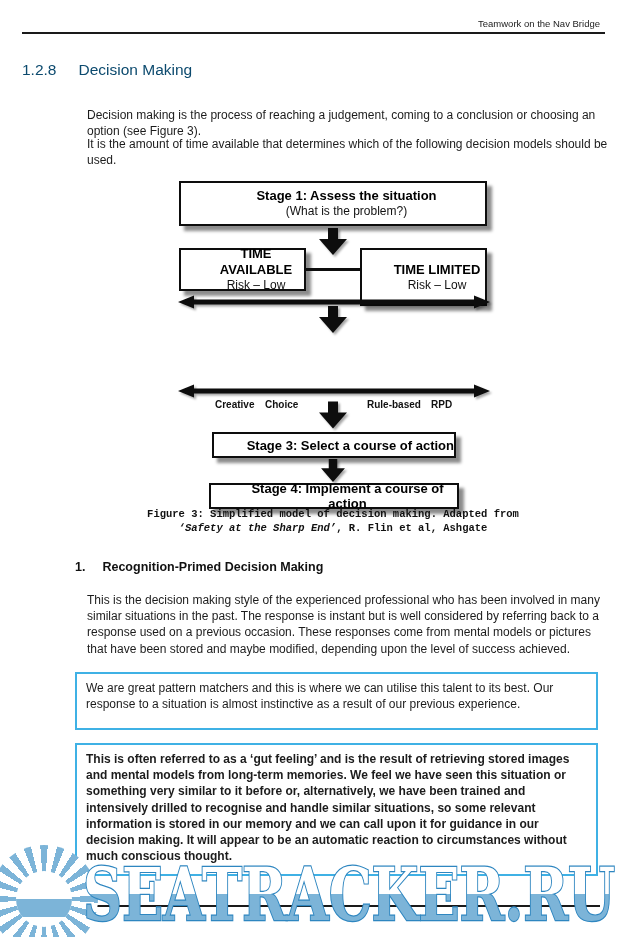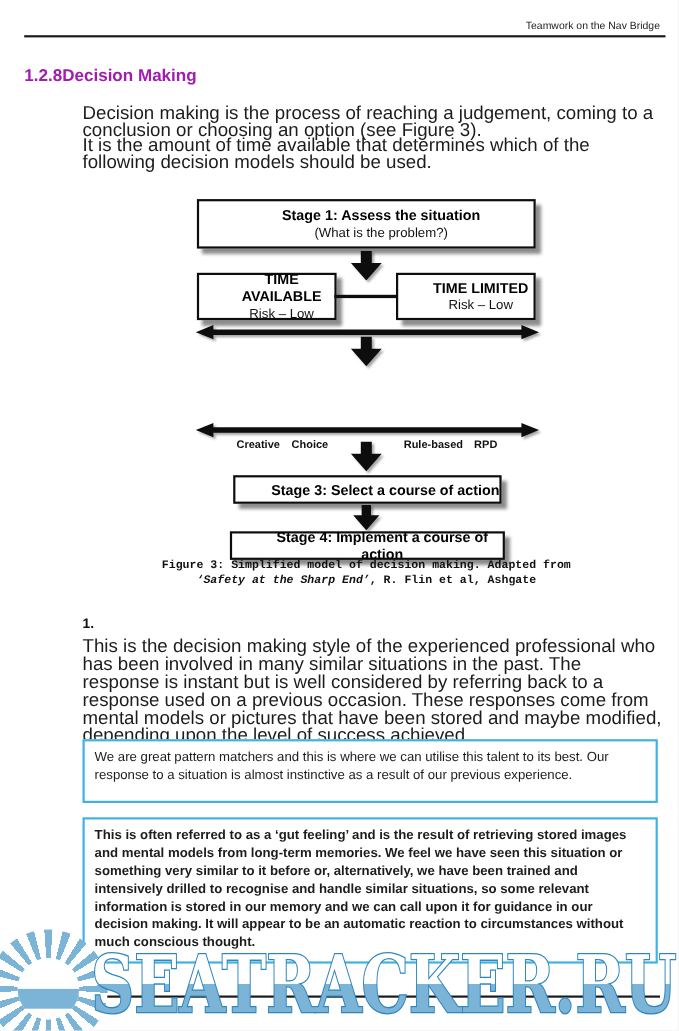--- a/index.html
+++ b/index.html
@@ -16,27 +16,27 @@
   .header-title{
     position:absolute;top:18px;right:17px;
     font-size:9.5px;color:#222;
   }
   .header-rule{
     position:absolute;top:32px;left:22px;width:583px;height:2px;background:#1a1a1a;
   }
   
   .section-heading{
     position:absolute;top:61px;left:22px;
-    font-size:15.5px;font-weight:bold;color:#a21caf;
-    display:flex;
+    font-size:15.5px;font-weight:normal;color:#0c4a6e;
+    display:flex;gap:22px;
   }
   
   .body{
     position:absolute;left:75px;width:527px;
-    font-size:17px;line-height:16.2px;margin:0;color:#1c1c1c;
+    font-size:12px;line-height:16.2px;margin:12px;color:#1c1c1c;
   }
   .intro1{top:95px;}
   .intro2{top:124px;}
 
   
   .fc-box{
     position:absolute;background:#fff;
     border:2.5px solid #0d0d0d;
     box-shadow:5px 5px 3px rgba(0,0,0,0.45);
     text-align:center;
@@ -116,21 +116,21 @@
 
   <svg class="fc-arrow" style="left:316px;top:228px;" width="34" height="27" viewBox="0 0 34 27">
     <path d="M12 0 H22 V11 H31 L17 27 L3 11 H12 Z" fill="#0d0d0d"></path>
   </svg>
 
   <div class="fc-box" style="left:179px;top:248px;width:127px;height:43px;">
     <div class="fc-title">TIME AVAILABLE</div>
     <div class="fc-sub">Risk – Low</div>
   </div>
   <div class="fc-connector" style="left:304px;top:268px;width:58px;height:2.5px;"></div>
-  <div class="fc-box" style="left:360px;top:248px;width:127px;height:43px;">
+  <div class="fc-box" style="left:360px;top:248px;width:127px;height:58px;">
     <div class="fc-title">TIME LIMITED</div>
     <div class="fc-sub">Risk – Low</div>
   </div>
 
   <svg class="fc-arrow" style="left:178px;top:295px;" width="312" height="14" viewBox="0 0 312 14">
     <path d="M0 7 L16 0.5 V4.5 H296 V0.5 L312 7 L296 13.5 V9.5 H16 V13.5 Z" fill="#0d0d0d"></path>
   </svg>
 
   <svg class="fc-arrow" style="left:316px;top:306px;" width="34" height="27" viewBox="0 0 34 27">
     <path d="M12 0 H22 V11 H31 L17 27 L3 11 H12 Z" fill="#0d0d0d"></path>
@@ -162,20 +162,21 @@
     <div class="fc-single">Stage 4: Implement a course of action</div>
   </div>
 
   <div class="fc-caption" style="top:508px;font-family:Liberation Mono, monospace;">
     <div>Figure 3: Simplified model of decision making. Adapted from</div>
     <div><span class="ital">‘Safety at the Sharp End’</span><span>, R. Flin et al, Ashgate</span></div>
   </div>
 
   <div class="rpd-heading">
     <span>1.</span>
+    <span>Recognition-Primed Decision Making</span>
   </div>
   <p class="body rpd-body">This is the decision making style of the experienced professional who has been involved in many similar situations in the past. The response is instant but is well considered by referring back to a response used on a previous occasion. These responses come from mental models or pictures that have been stored and maybe modified, depending upon the level of success achieved.</p>
 
   <div class="callout callout1">We are great pattern matchers and this is where we can utilise this talent to its best. Our response to a situation is almost instinctive as a result of our previous experience.</div>
   <div class="callout callout2">This is often referred to as a ‘gut feeling’ and is the result of retrieving stored images and mental models from long-term memories. We feel we have seen this situation or something very similar to it before or, alternatively, we have been trained and intensively drilled to recognise and handle similar situations, so some relevant information is stored in our memory and we can call upon it for guidance in our decision making. It will appear to be an automatic reaction to circumstances without much conscious thought.</div>
 
   <div class="footer-rule"></div>
   <div class="page-number">29</div>
 
   <div class="sun">

